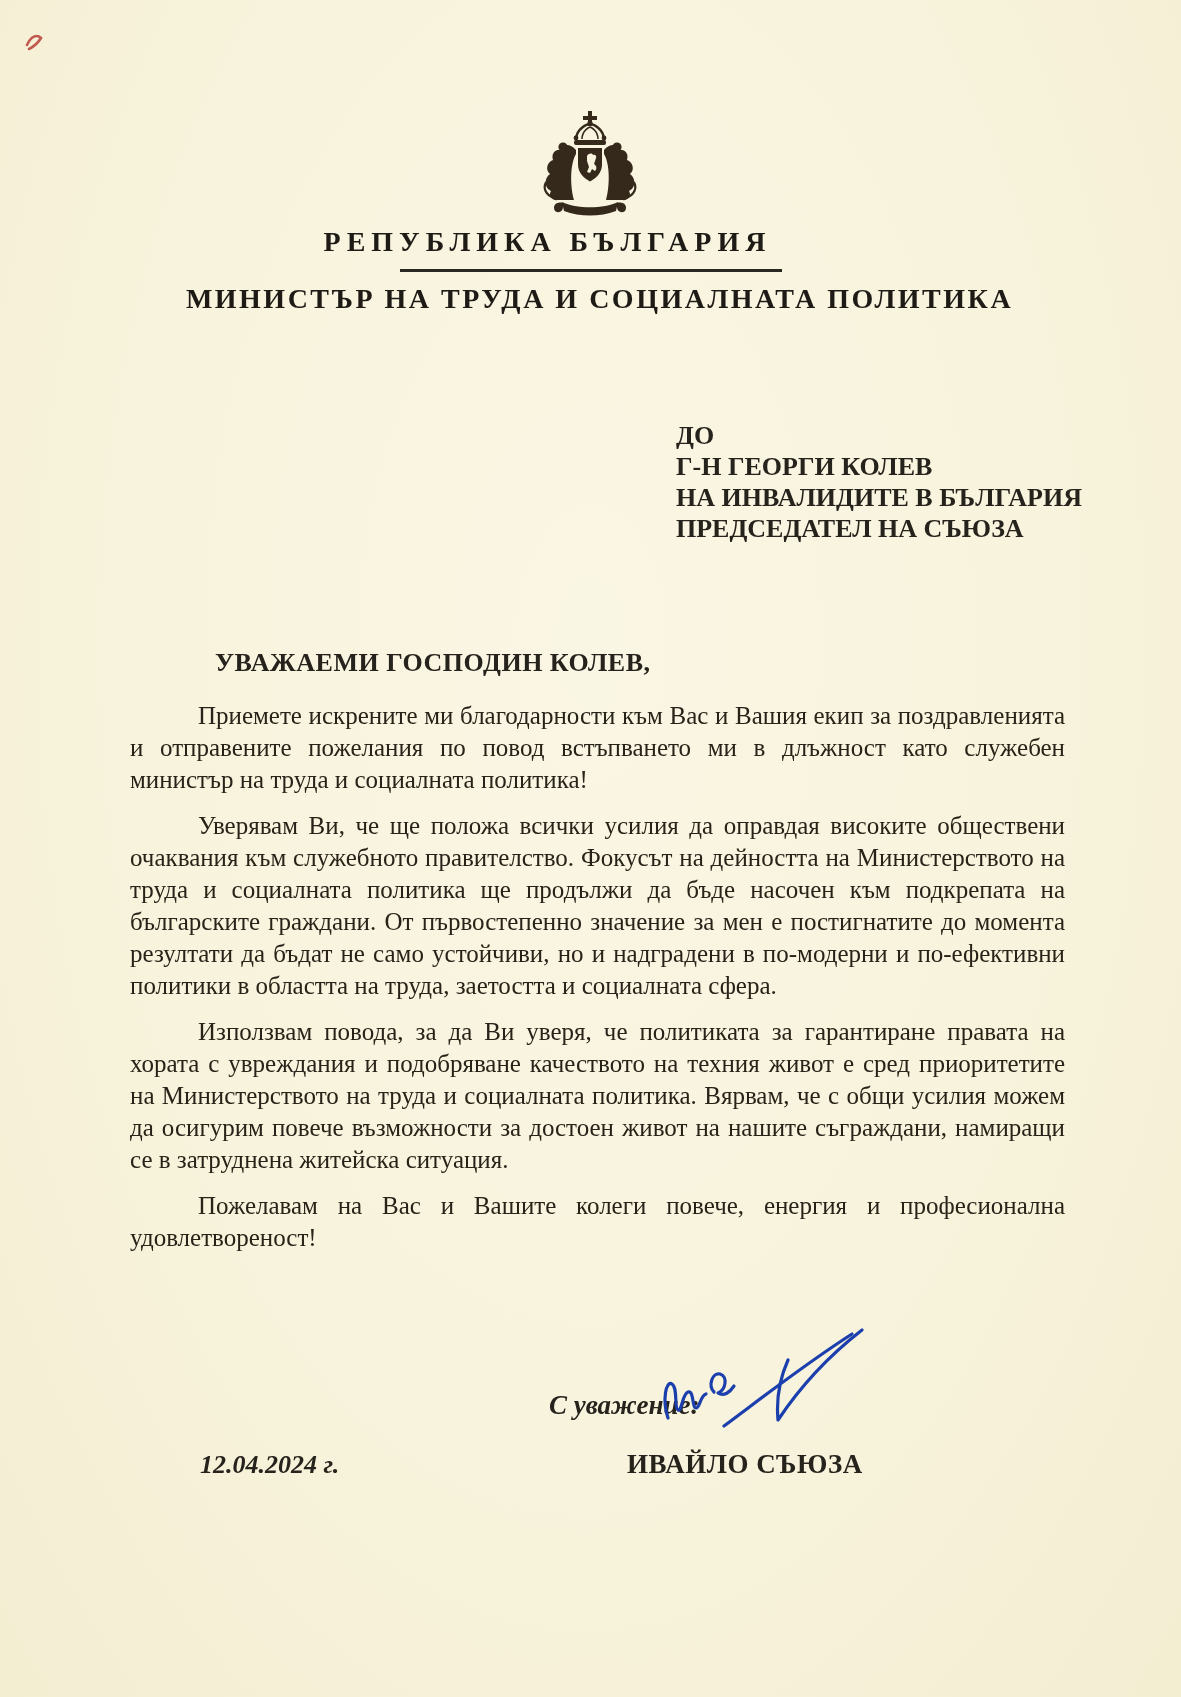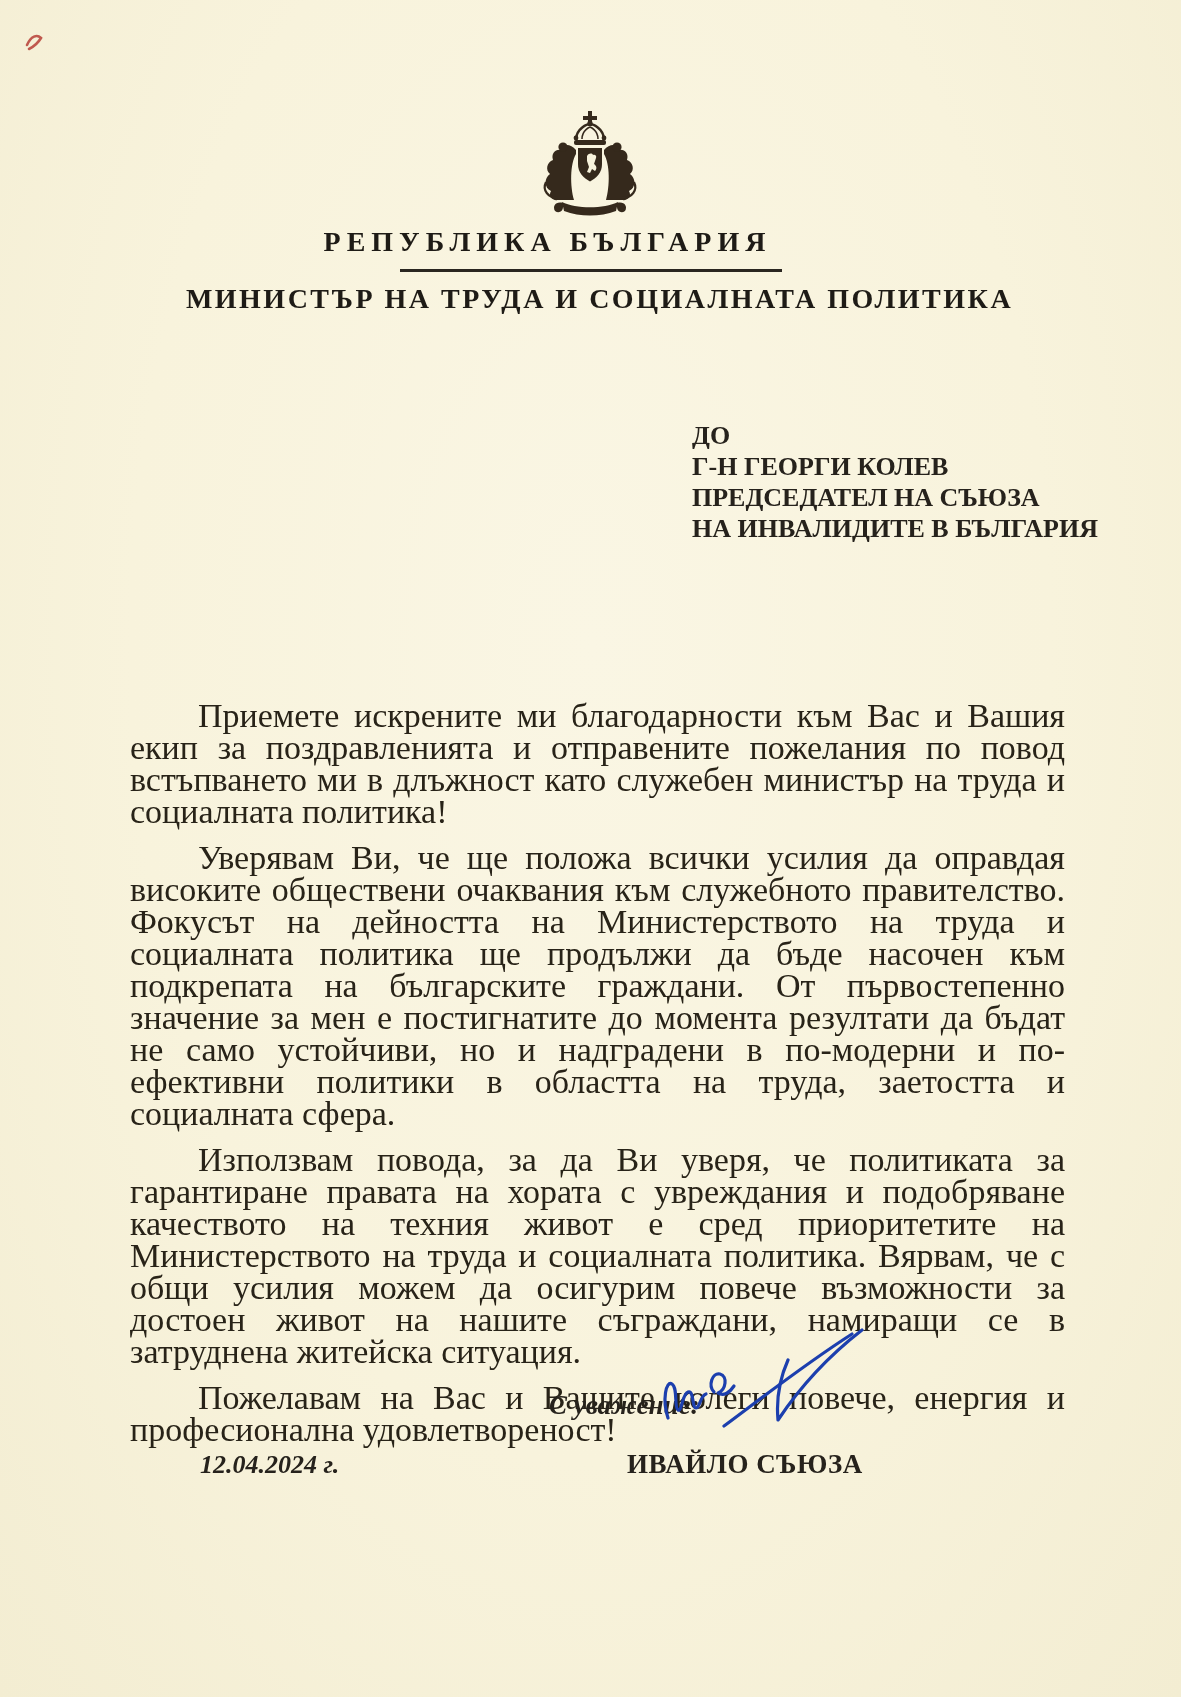--- a/index.html
+++ b/index.html
@@ -31,31 +31,31 @@
   }
   .institution {
     position: absolute; left: 9px; top: 283px; width: 1181px;
     text-align: center; font-weight: bold; font-size: 28px;
     letter-spacing: 2.5px; color: #1e1b16;
   }
 
   
   .recipient {
     position: absolute; left: 676px; top: 420px;
-    font-weight: bold; font-size: 26px; line-height: 31px; color: #26221c; margin-left: 16px;
+    font-weight: bold; font-size: 26px; line-height: 31px; color: #26221c;
   }
 
   .salutation {
     position: absolute; left: 215px; top: 648px;
     font-weight: bold; font-size: 26px; letter-spacing: .5px; color: #26221c;
   }
 
   .letter-body {
     position: absolute; left: 130px; top: 700px; width: 935px;
-    font-size: 34px; line-height: 32px; text-align: justify; color: #282318; font-family: Liberation Serif, serif;
+    font-size: 25px; line-height: 32px; text-align: justify; color: #282318; font-family: Liberation Serif, serif;
   }
   .letter-body p { margin: 0 0 14px 0; text-indent: 68px; }
 
   .closing {
     position: absolute; left: 549px; top: 1390px;
     font-weight: bold; font-style: italic; font-size: 27px; color: #26221c;
   }
   .signature { position: absolute; left: 656px; top: 1328px; }
 
   .letter-date {
@@ -111,24 +111,25 @@
     </svg>
 
     <div class="country">РЕПУБЛИКА БЪЛГАРИЯ</div>
     <div class="head-rule"></div>
     <div class="institution">МИНИСТЪР НА ТРУДА И СОЦИАЛНАТА ПОЛИТИКА</div>
   </header>
 
   <div class="recipient">
     <div>ДО</div>
     <div>Г-Н ГЕОРГИ КОЛЕВ</div>
+    <div>НА ИНВАЛИДИТЕ В БЪЛГАРИЯ</div>
     <div>ПРЕДСЕДАТЕЛ НА СЪЮЗА</div>
-    <div>НА ИНВАЛИДИТЕ В БЪЛГАРИЯ</div>
   </div>
 
+  <div class="salutation">УВАЖАЕМИ ГОСПОДИН КОЛЕВ,</div>
 
   <div class="letter-body">
     <p>Приемете искрените ми благодарности към Вас и Вашия екип за поздравленията и отправените пожелания по повод встъпването ми в длъжност като служебен министър на труда и социалната политика!</p>
     <p>Уверявам Ви, че ще положа всички усилия да оправдая високите обществени очаквания към служебното правителство. Фокусът на дейността на Министерството на труда и социалната политика ще продължи да бъде насочен към подкрепата на българските граждани. От първостепенно значение за мен е постигнатите до момента резултати да бъдат не само устойчиви, но и надградени в по-модерни и по-ефективни политики в областта на труда, заетостта и социалната сфера.</p>
     <p>Използвам повода, за да Ви уверя, че политиката за гарантиране правата на хората с увреждания и подобряване качеството на техния живот е сред приоритетите на Министерството на труда и социалната политика. Вярвам, че с общи усилия можем да осигурим повече възможности за достоен живот на нашите съграждани, намиращи се в затруднена житейска ситуация.</p>
     <p>Пожелавам на Вас и Вашите колеги повече, енергия и професионална удовлетвореност!</p>
   </div>
 
   <div class="closing">С уважение:</div>
 

